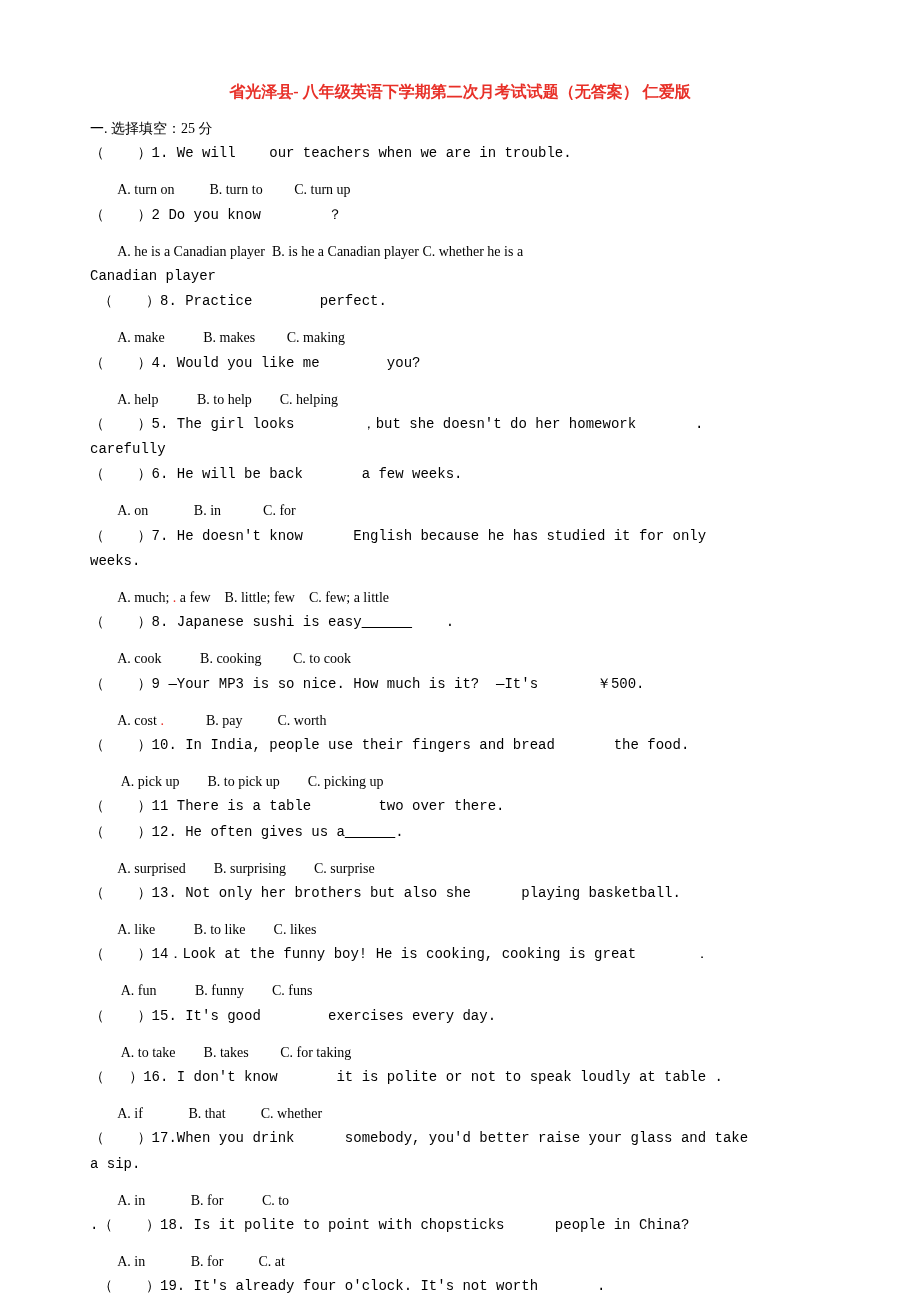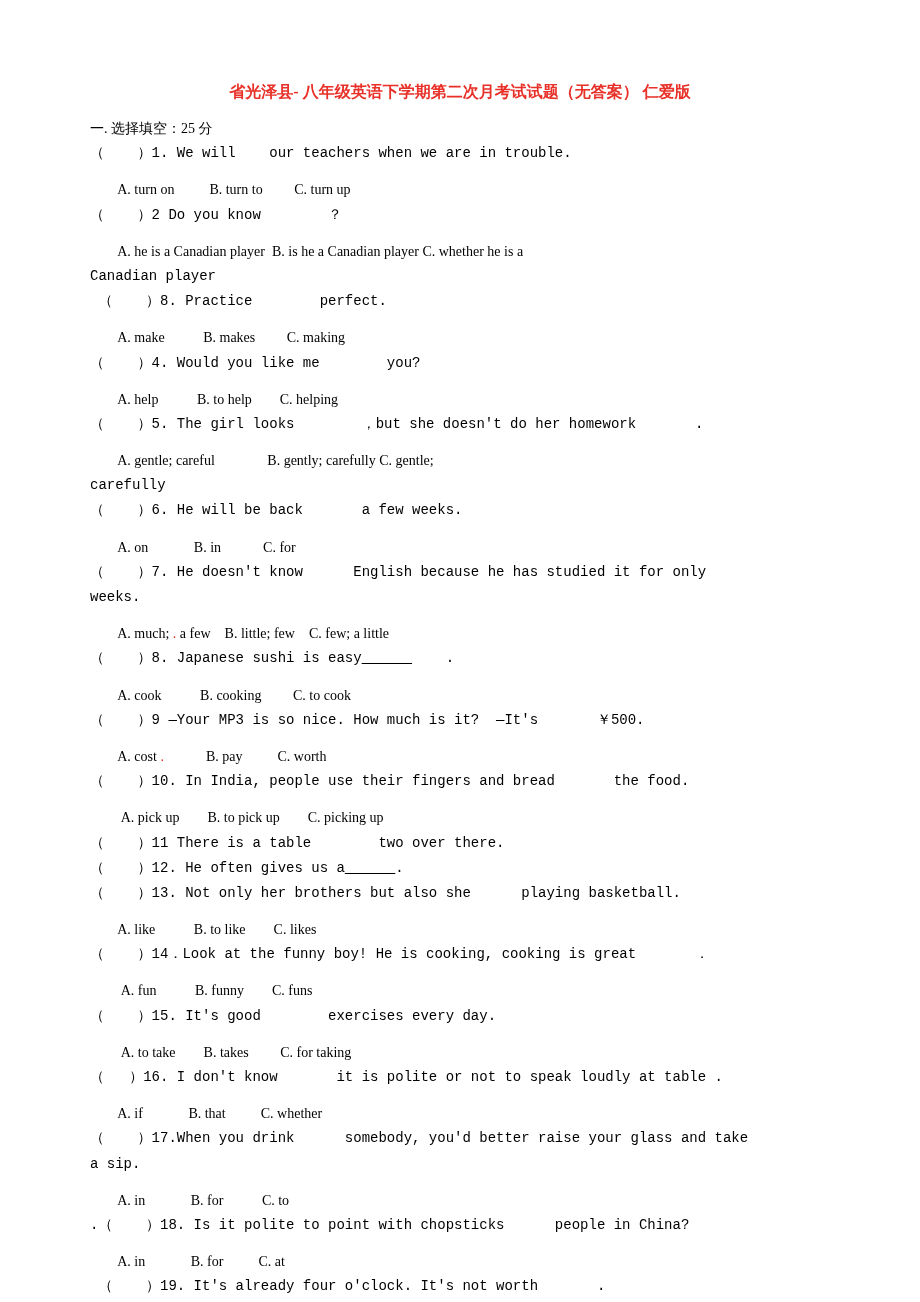--- a/index.html
+++ b/index.html
@@ -48,35 +48,35 @@
     <div class="question-line">（    ）1. We will    our teachers when we are in trouble.</div>
     <div class="option-line">        A. turn on          B. turn to         C. turn up</div>
     <div class="question-line">（    ）2 Do you know        ？</div>
     <div class="option-line">        A. he is a Canadian player  B. is he a Canadian player C. whether he is a</div>
     <div class="question-line">Canadian player</div>
     <div class="question-line"> （    ）8. Practice        perfect.</div>
     <div class="option-line">        A. make           B. makes         C. making</div>
     <div class="question-line">（    ）4. Would you like me        you?</div>
     <div class="option-line">        A. help           B. to help        C. helping</div>
     <div class="question-line">（    ）5. The girl looks        ，but she doesn't do her homework       .</div>
-    <div class="option-line">        A. gentle; careful               B. gently; carefully C. gentle;</div>
     <div class="question-line">carefully</div>
     <div class="question-line">（    ）6. He will be back       a few weeks.</div>
     <div class="option-line">        A. on             B. in            C. for</div>
     <div class="question-line">（    ）7. He doesn't know      English because he has studied it for only</div>
     <div class="question-line">weeks.</div>
     <div class="option-line">        A. much; <span class="red-dot">.</span> a few    B. little; few    C. few; a little</div>
     <div class="question-line">（    ）8. Japanese sushi is easy<span style="text-decoration:underline">      </span>    .</div>
     <div class="option-line">        A. cook           B. cooking         C. to cook</div>
     <div class="question-line">（    ）9 —Your MP3 is so nice. How much is it?  —It's       ￥500.</div>
     <div class="option-line">        A. cost <span class="red-dot">.</span>            B. pay          C. worth</div>
     <div class="question-line">（    ）10. In India, people use their fingers and bread       the food.</div>
     <div class="option-line">         A. pick up        B. to pick up        C. picking up</div>
     <div class="question-line">（    ）11 There is a table        two over there.</div>
     <div class="question-line">（    ）12. He often gives us a<span style="text-decoration:underline">      </span>.</div>
+    <div class="option-line">        A. surprised        B. surprising        C. surprise</div>
     <div class="question-line">（    ）13. Not only her brothers but also she      playing basketball.</div>
     <div class="option-line">        A. like           B. to like        C. likes</div>
     <div class="question-line">（    ）14．Look at the funny boy! He is cooking, cooking is great       ．</div>
     <div class="option-line">         A. fun           B. funny        C. funs</div>
     <div class="question-line">（    ）15. It's good        exercises every day.</div>
     <div class="option-line">         A. to take        B. takes         C. for taking</div>
     <div class="question-line">（   ）16. I don't know       it is polite or not to speak loudly at table .</div>
     <div class="option-line">        A. if             B. that          C. whether</div>
     <div class="question-line">（    ）17.When you drink      somebody, you'd better raise your glass and take</div>
     <div class="question-line">a sip.</div>

